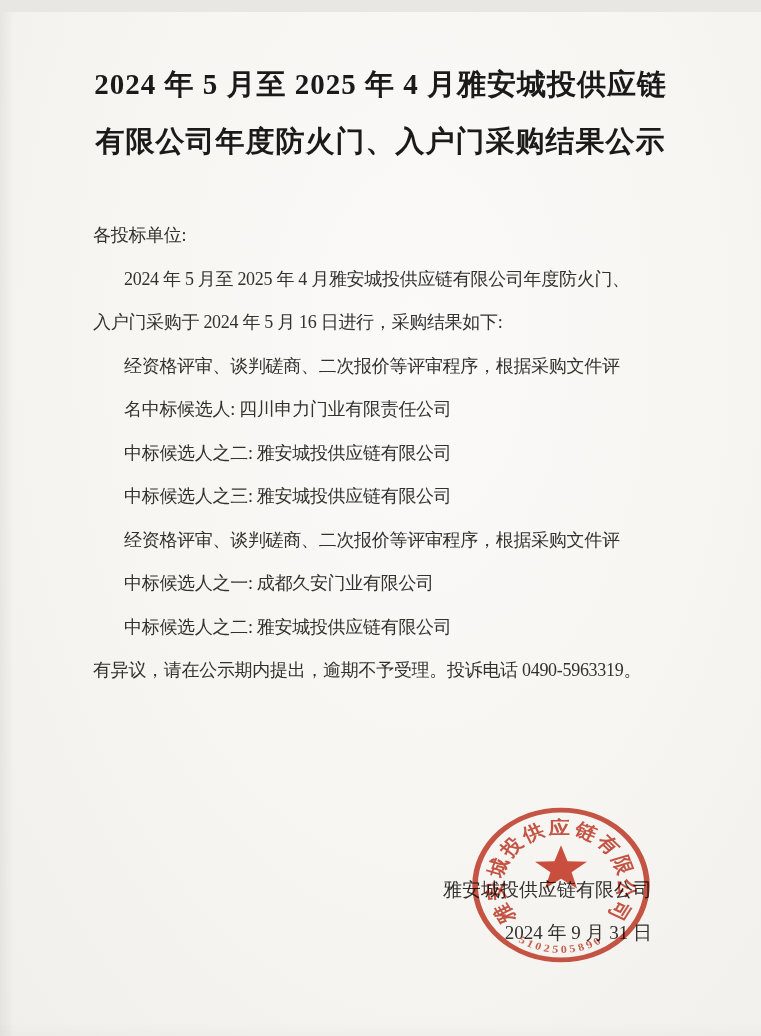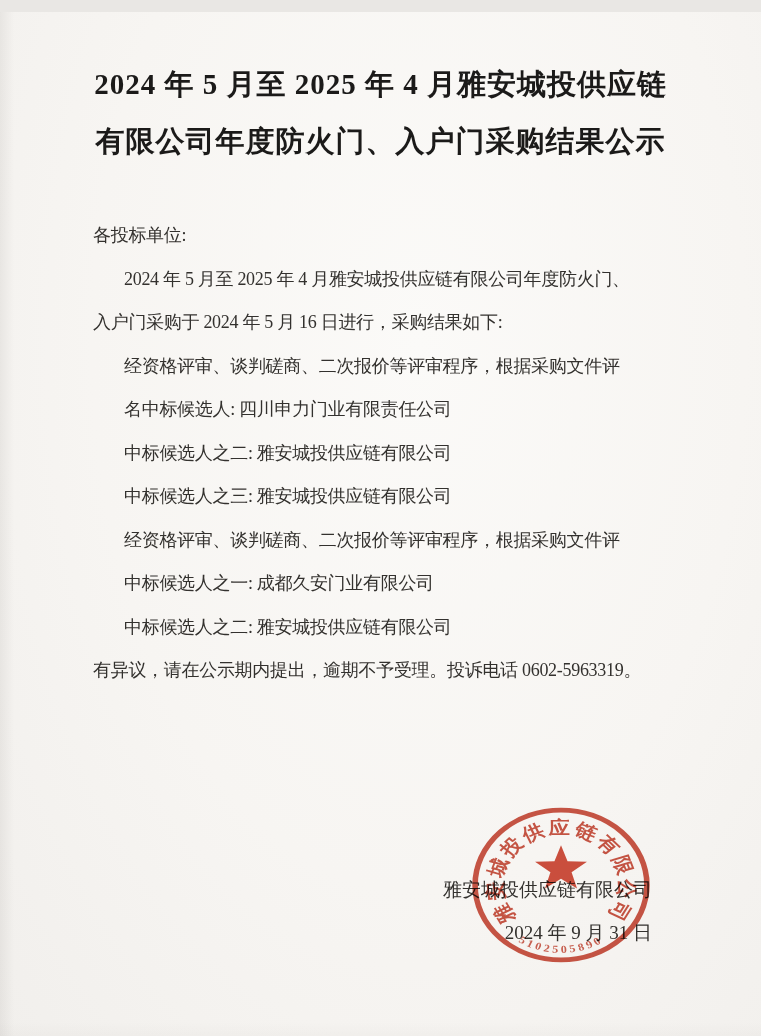--- a/index.html
+++ b/index.html
@@ -77,21 +77,21 @@
     <div class="line">各投标单位:</div>
     <div class="line indent">2024 年 5 月至 2025 年 4 月雅安城投供应链有限公司年度防火门、</div>
     <div class="line">入户门采购于 2024 年 5 月 16 日进行，采购结果如下:</div>
     <div class="line indent">经资格评审、谈判磋商、二次报价等评审程序，根据采购文件评</div>
     <div class="line indent">名中标候选人: 四川申力门业有限责任公司</div>
     <div class="line indent">中标候选人之二: 雅安城投供应链有限公司</div>
     <div class="line indent">中标候选人之三: 雅安城投供应链有限公司</div>
     <div class="line indent">经资格评审、谈判磋商、二次报价等评审程序，根据采购文件评</div>
     <div class="line indent">中标候选人之一: 成都久安门业有限公司</div>
     <div class="line indent">中标候选人之二: 雅安城投供应链有限公司</div>
-    <div class="line">有异议，请在公示期内提出，逾期不予受理。投诉电话 0602-5963319。</div>
+    <div class="line">有异议，请在公示期内提出，逾期不予受理。投诉电话 0490-5963319。</div>
   </div>
 
   <div class="signature">
     <div>雅安城投供应链有限公司</div>
     <div>2024 年 9 月 31 日</div>
   </div>
 
   <div class="seal">
     <svg viewBox="-93 -93 186 186" preserveAspectRatio="none">
       <defs>

